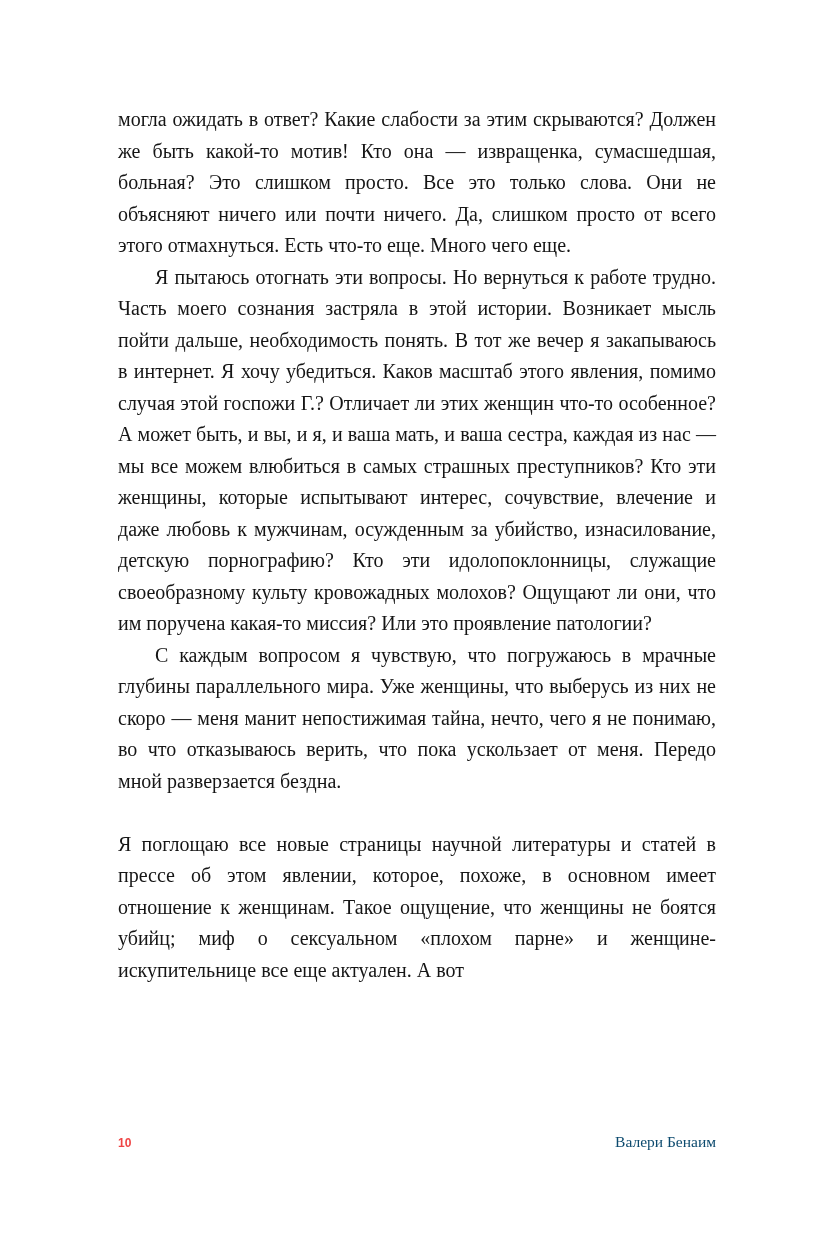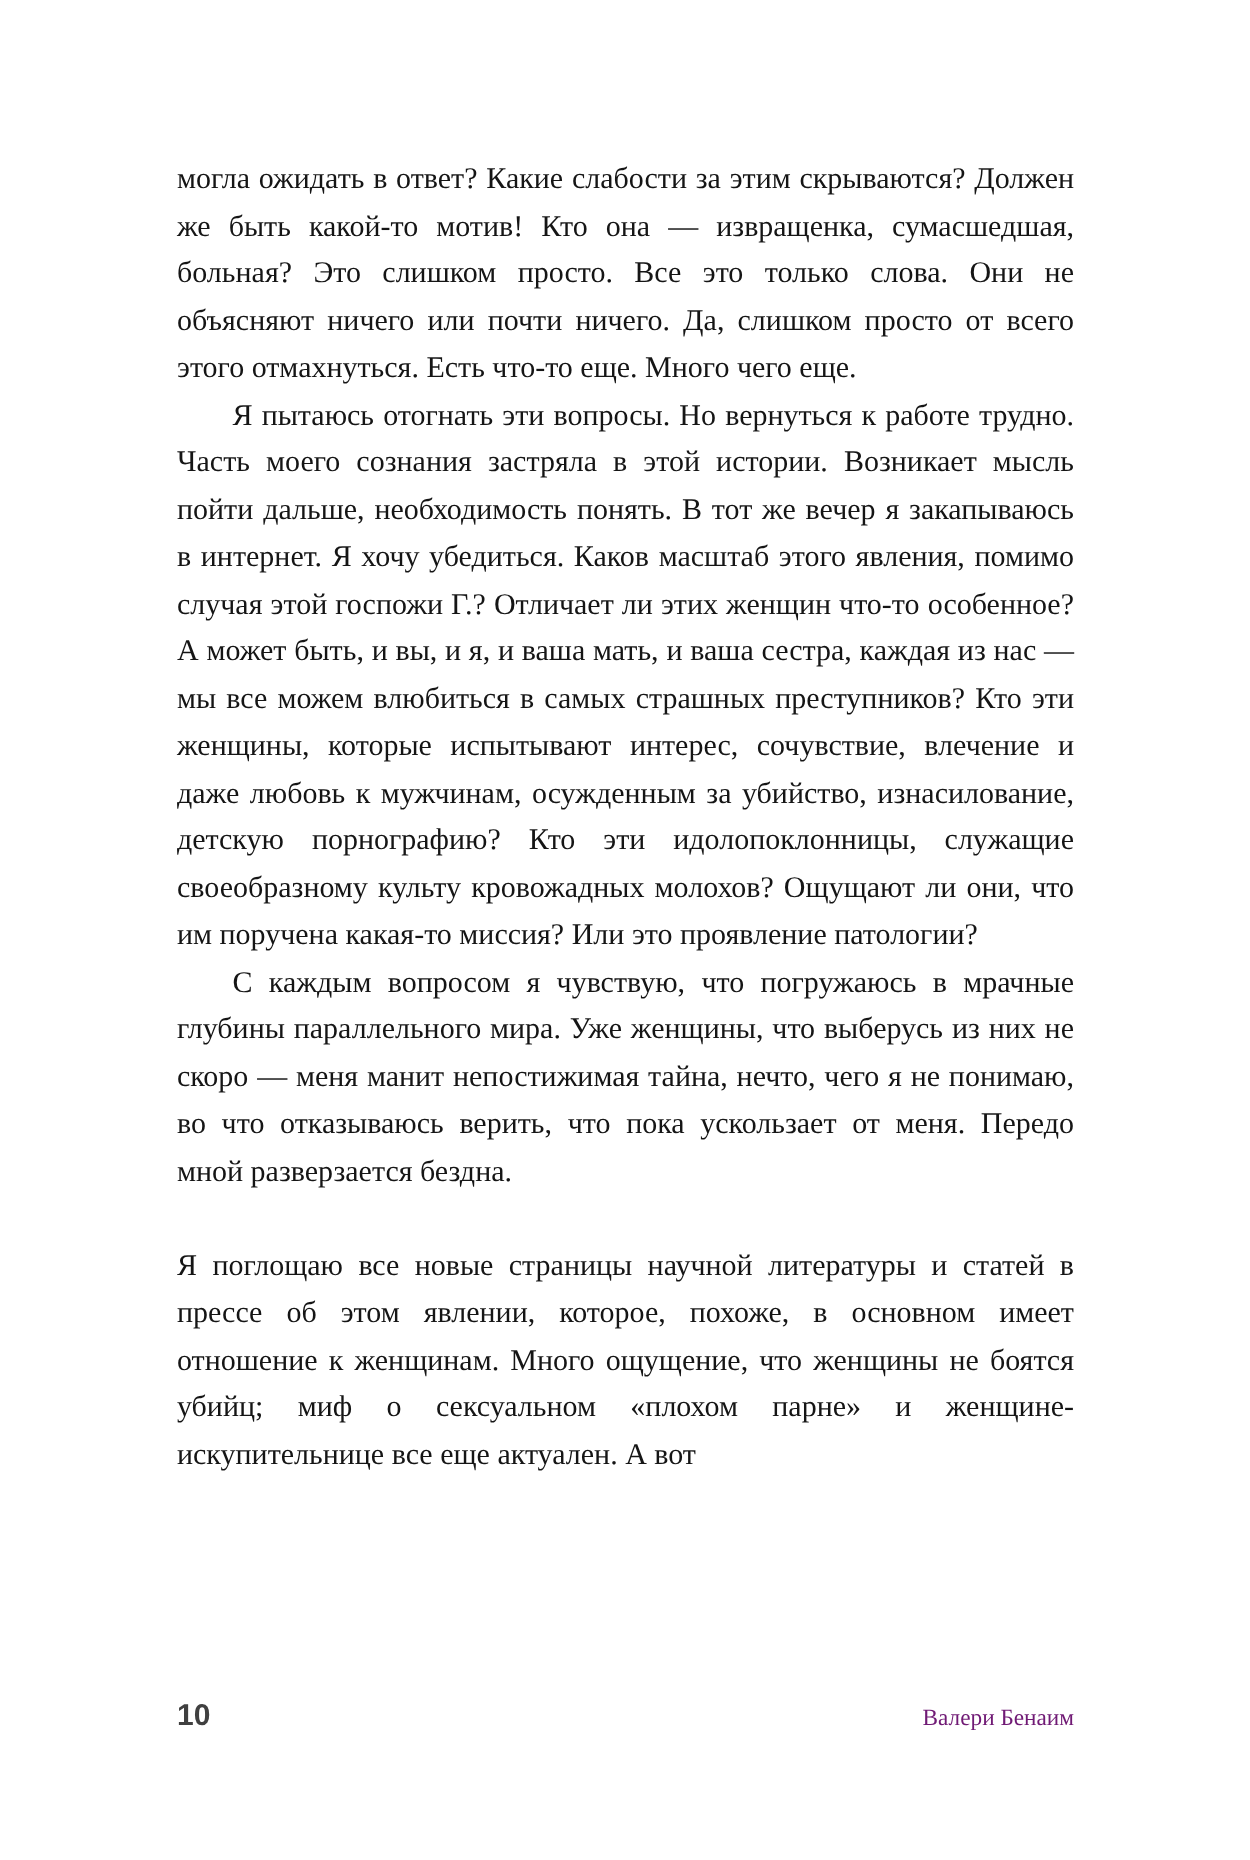--- a/index.html
+++ b/index.html
@@ -40,39 +40,39 @@
     left: 118px;
     top: 1133px;
     width: 598px;
     display: flex;
     justify-content: space-between;
     align-items: baseline;
   }
   .page-number {
     font-family: "Liberation Sans", "DejaVu Sans", sans-serif;
     font-weight: bold;
-    font-size: 20px;
-    color: #404040;
+    font-size: 12px;
+    color: #ef4444;
   }
   .footer-author {
     font-family: "Liberation Serif", "DejaVu Serif", serif;
     font-size: 15.5px;
-    color: #701a75;
+    color: #0c4a6e;
   }
 </style>
 </head>
 <body>
 
 <div class="page">
 
   <div class="text-block">
     <p class="para">могла ожидать в ответ? Какие слабости за этим скрываются? Должен же быть какой-то мотив! Кто она — извращенка, сумасшедшая, больная? Это слишком просто. Все это только слова. Они не объясняют ничего или почти ничего. Да, слишком просто от всего этого отмахнуться. Есть что-то еще. Много чего еще.</p>
     <p class="para indent">Я пытаюсь отогнать эти вопросы. Но вернуться к работе трудно. Часть моего сознания застряла в этой истории. Возникает мысль пойти дальше, необходимость понять. В тот же вечер я закапываюсь в интернет. Я хочу убедиться. Каков масштаб этого явления, помимо случая этой госпожи Г.? Отличает ли этих женщин что-то особенное? А может быть, и вы, и я, и ваша мать, и ваша сестра, каждая из нас — мы все можем влюбиться в самых страшных преступников? Кто эти женщины, которые испытывают интерес, сочувствие, влечение и даже любовь к мужчинам, осужденным за убийство, изнасилование, детскую порнографию? Кто эти идолопоклонницы, служащие своеобразному культу кровожадных молохов? Ощущают ли они, что им поручена какая-то миссия? Или это проявление патологии?</p>
     <p class="para indent">С каждым вопросом я чувствую, что погружаюсь в мрачные глубины параллельного мира. Уже женщины, что выберусь из них не скоро — меня манит непостижимая тайна, нечто, чего я не понимаю, во что отказываюсь верить, что пока ускользает от меня. Передо мной разверзается бездна.</p>
-    <p class="para space-before">Я поглощаю все новые страницы научной литературы и статей в прессе об этом явлении, которое, похоже, в основном имеет отношение к женщинам. Много ощущение, что женщины не боятся убийц; миф о сексуальном «плохом парне» и женщине-искупительнице все еще актуален. А вот</p>
+    <p class="para space-before">Я поглощаю все новые страницы научной литературы и статей в прессе об этом явлении, которое, похоже, в основном имеет отношение к женщинам. Такое ощущение, что женщины не боятся убийц; миф о сексуальном «плохом парне» и женщине-искупительнице все еще актуален. А вот</p>
   </div>
 
   <div class="footer">
     <span class="page-number">10</span>
     <span class="footer-author">Валери Бенаим</span>
   </div>
 
 </div>
 
 </body></html>

